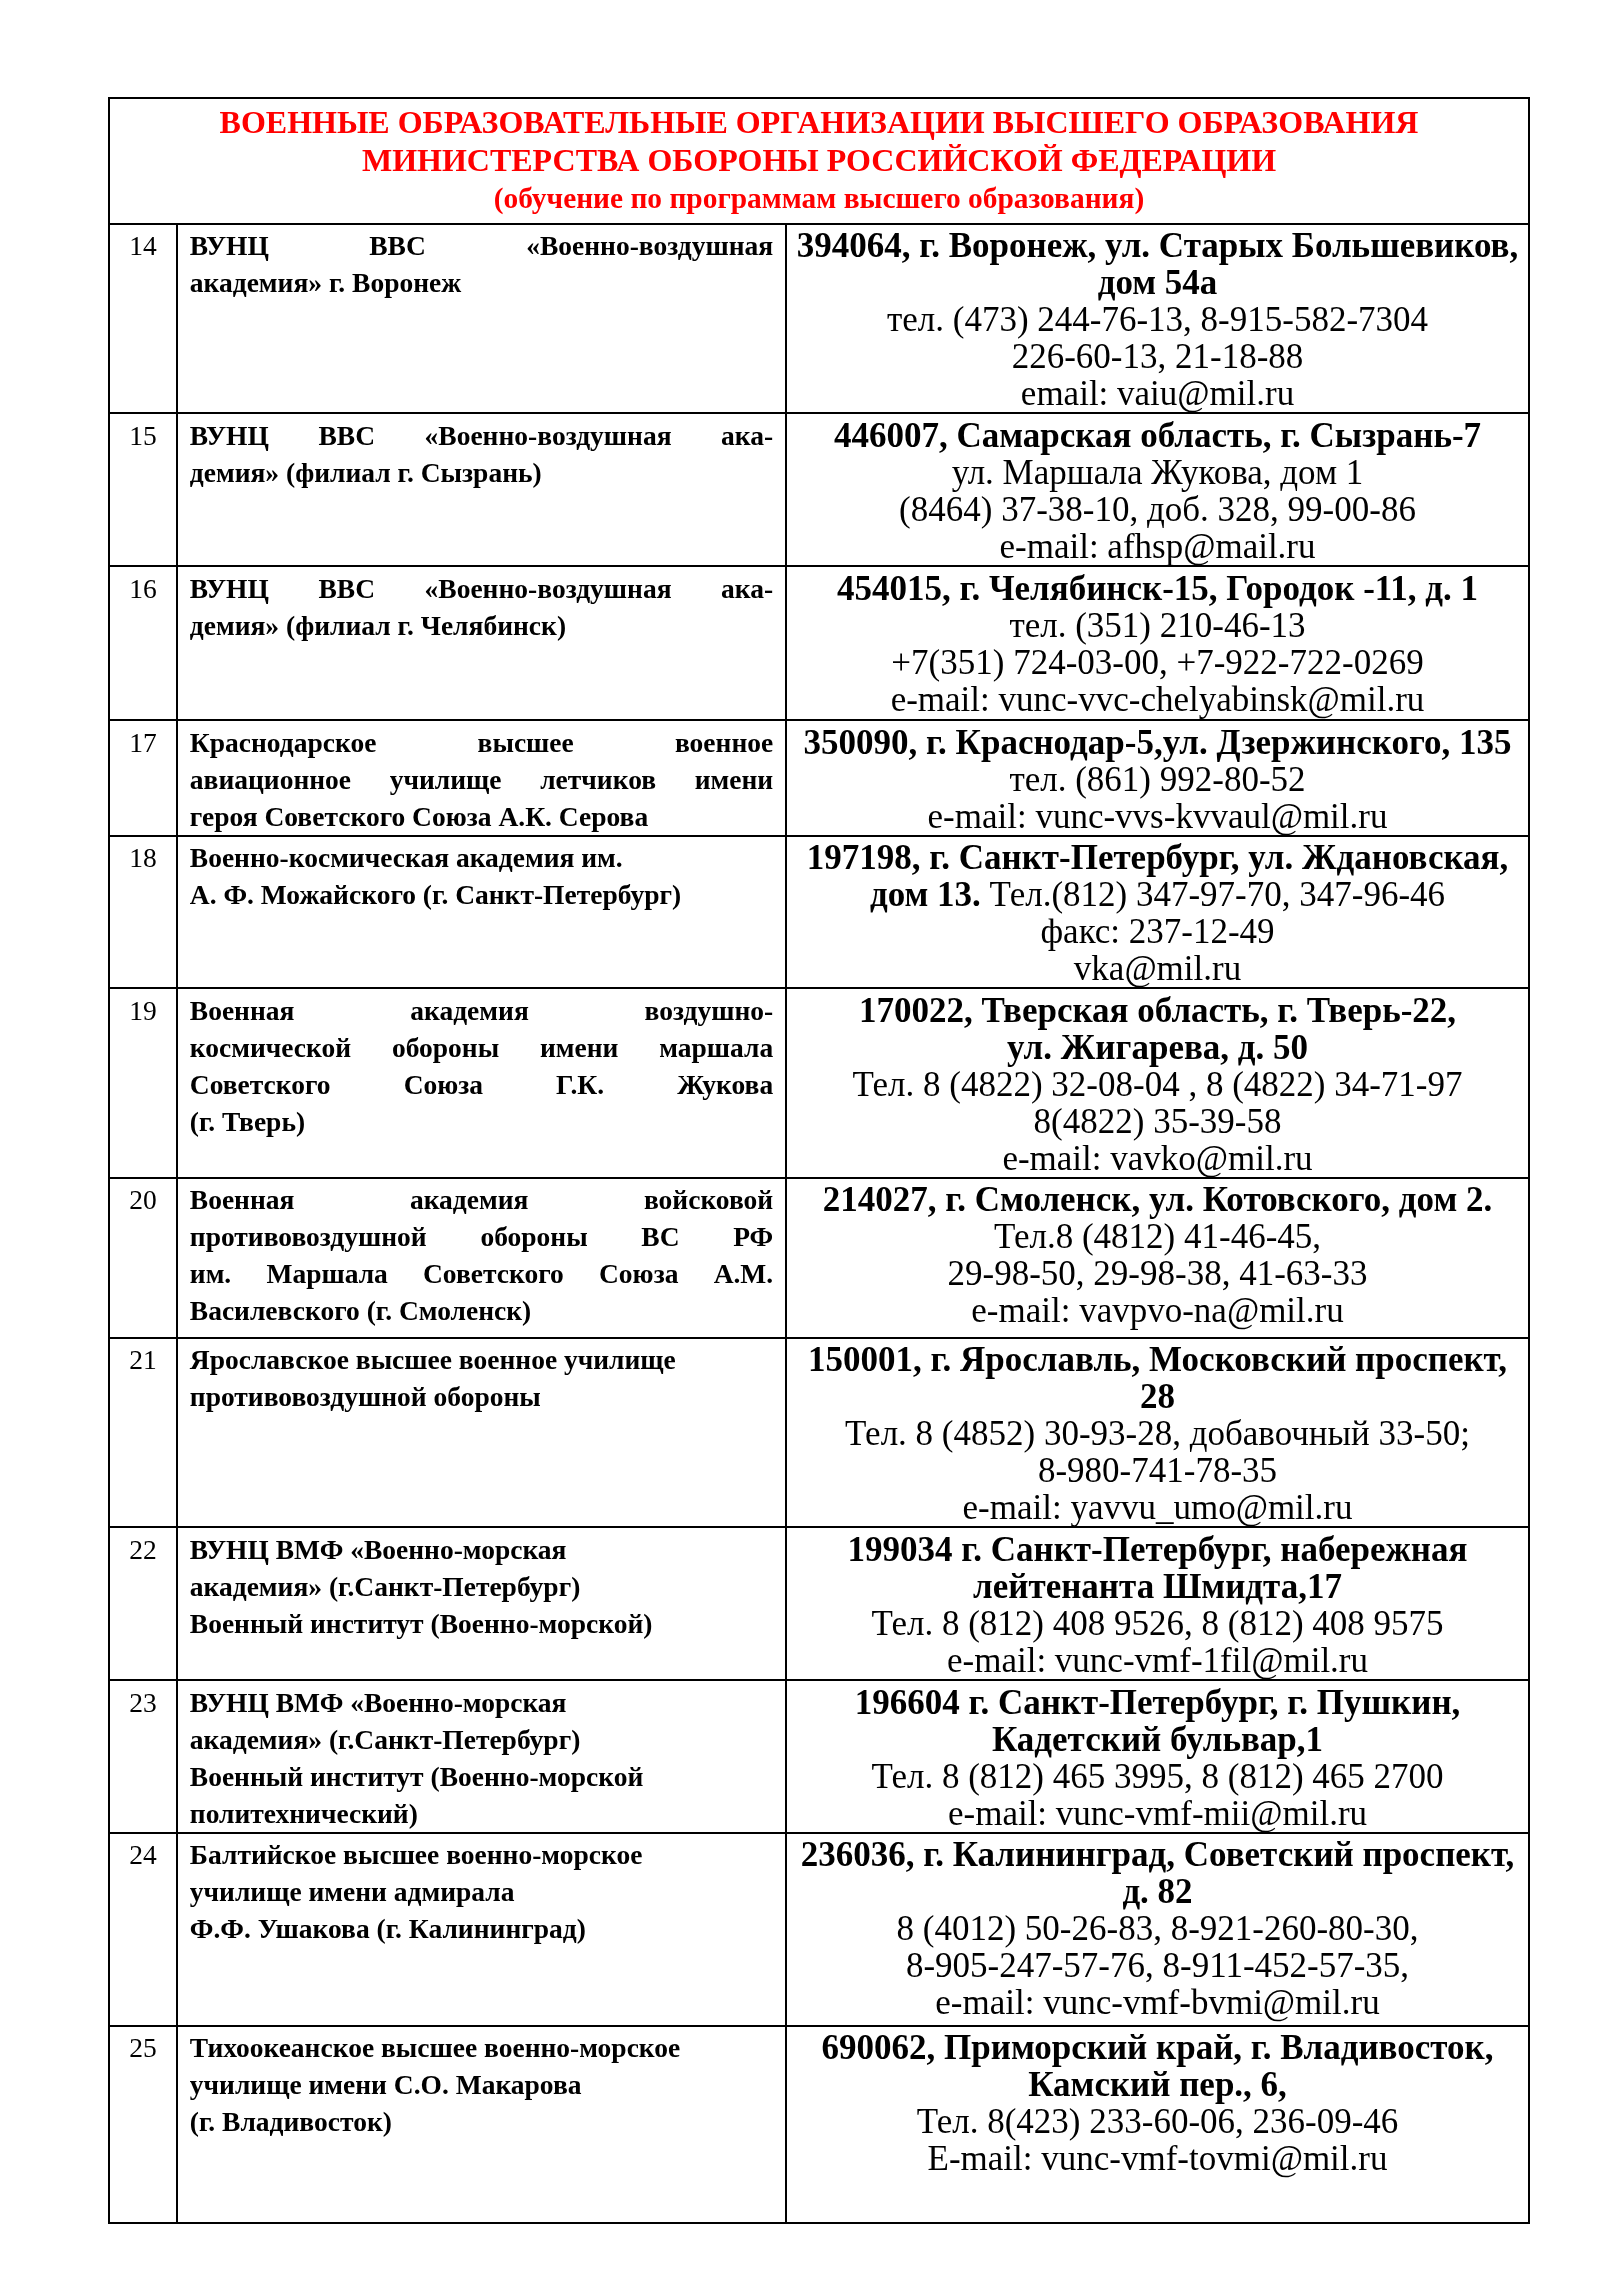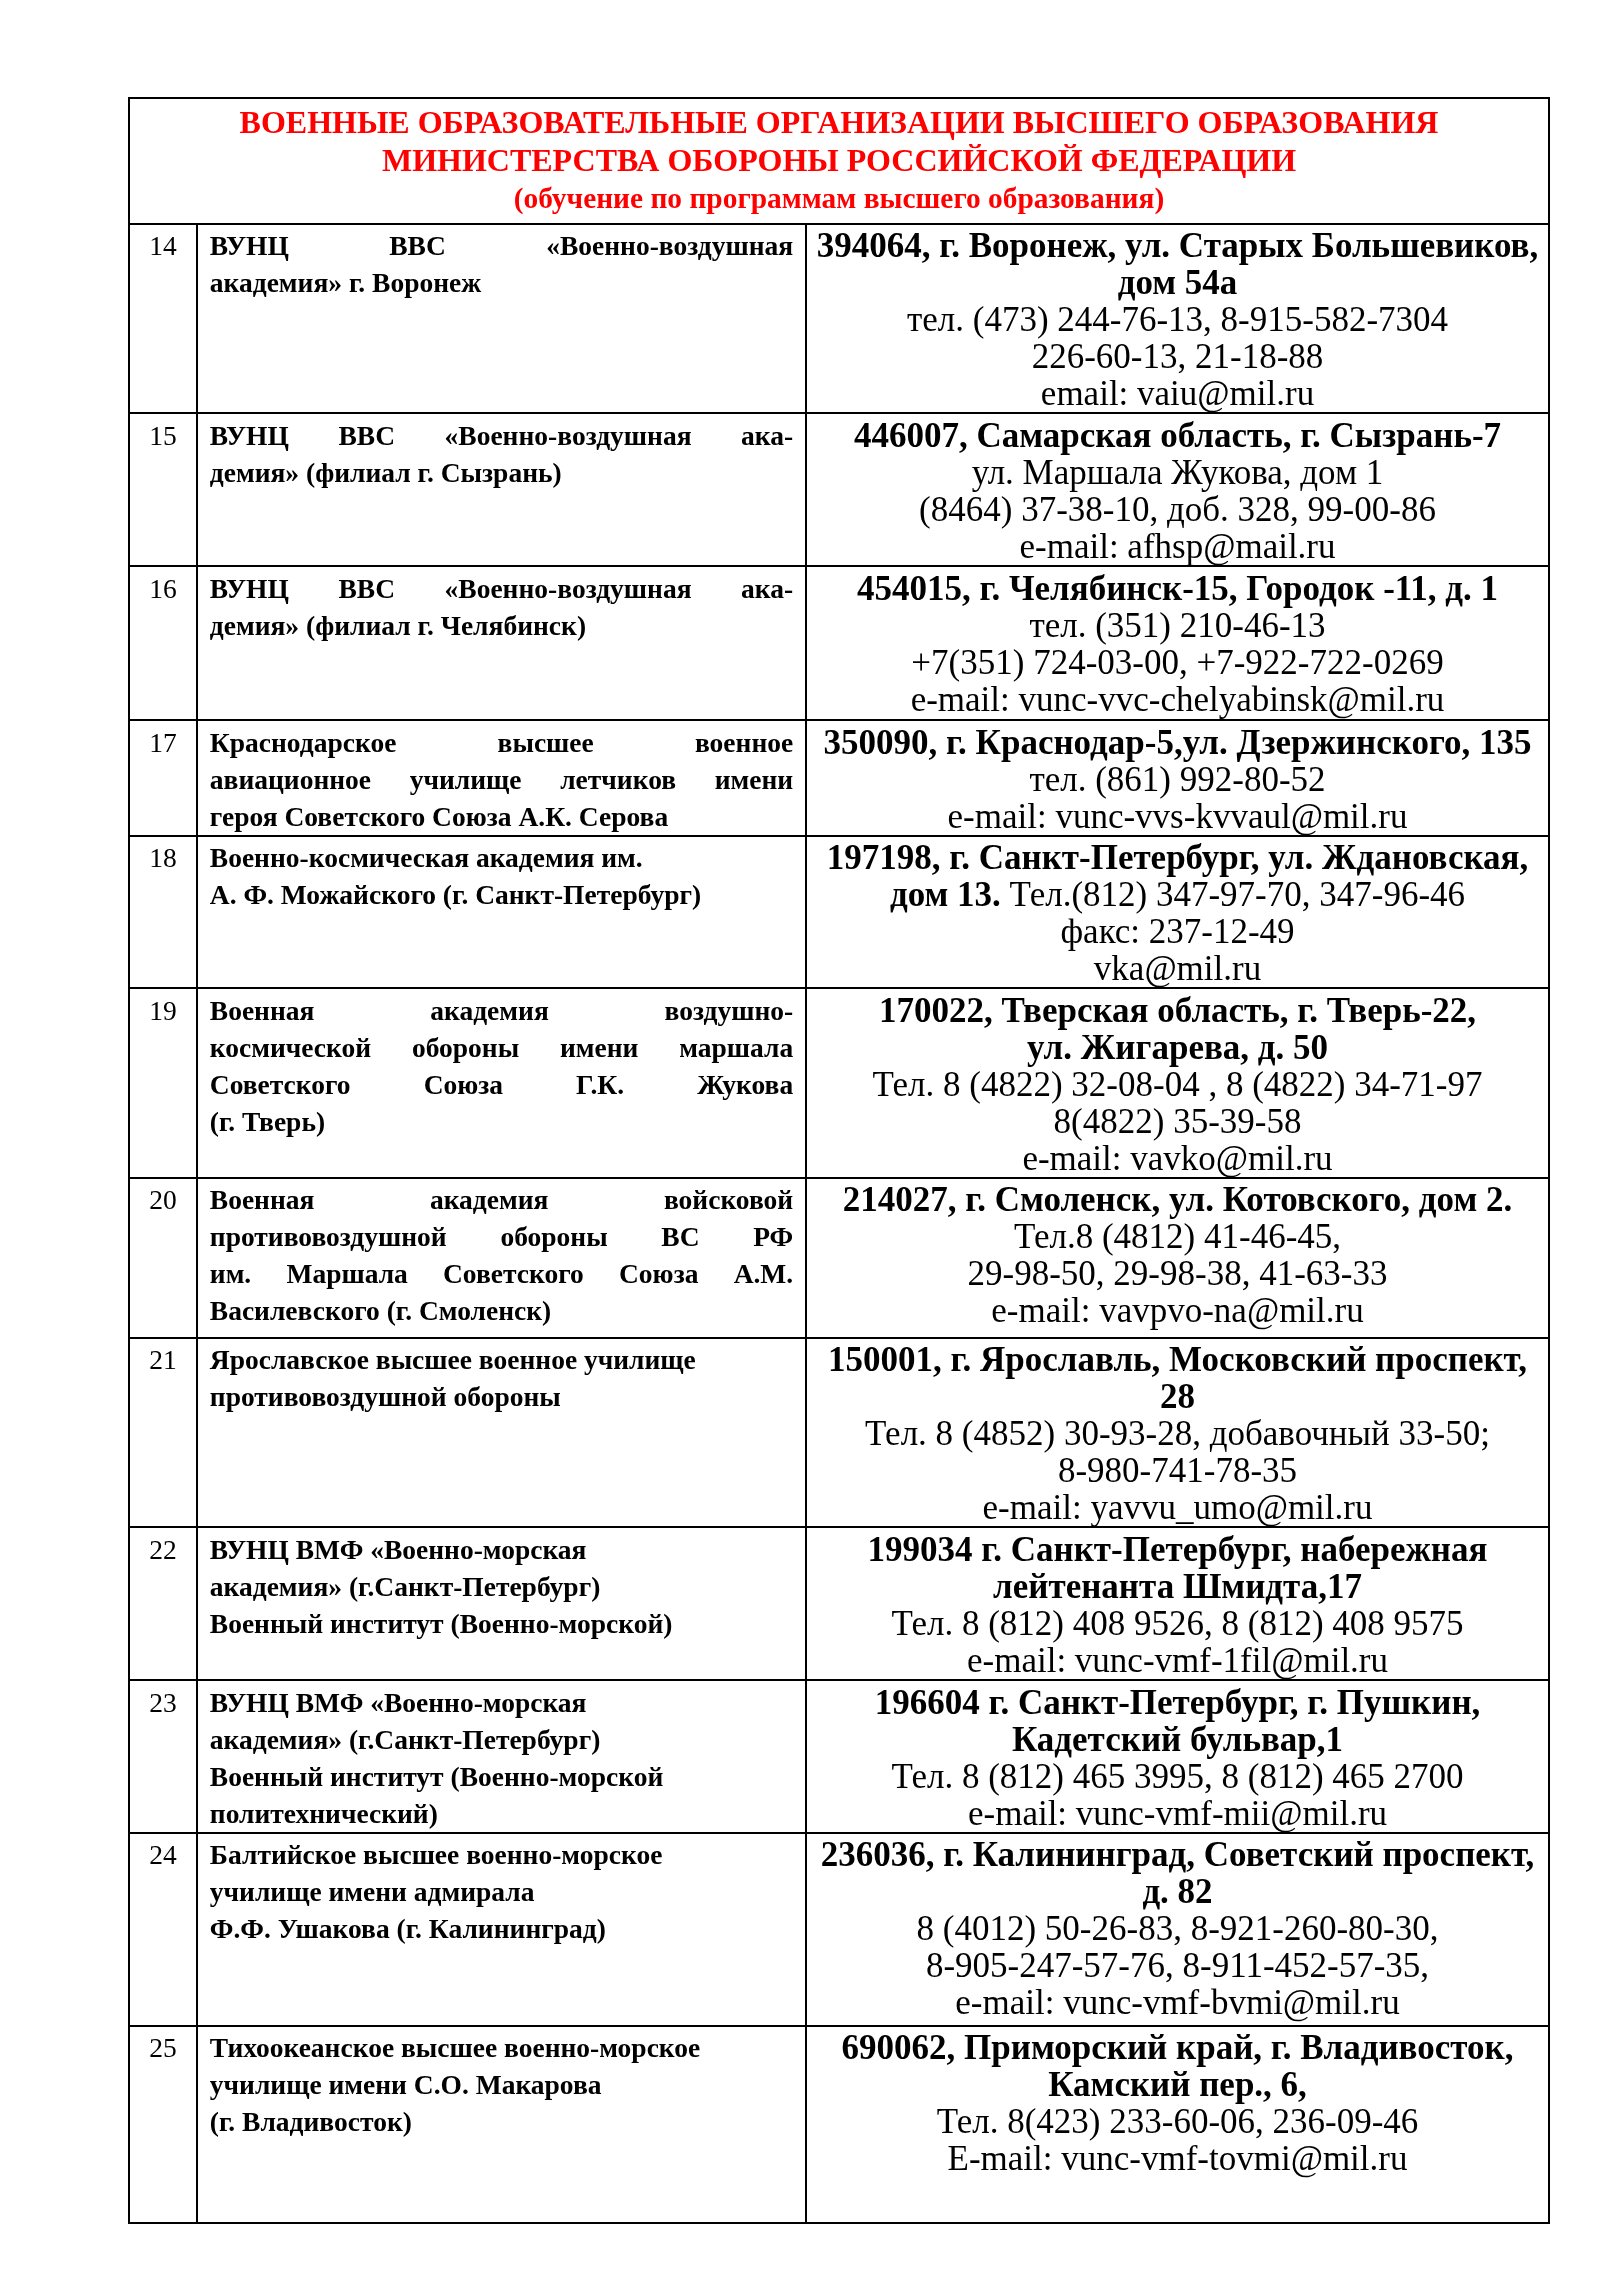--- a/index.html
+++ b/index.html
@@ -1,17 +1,17 @@
 <!DOCTYPE html>
 <html style="font-size:10.5px"><head>
 <meta charset="utf-8">
 <style>
   html, body { margin: 0; padding: 0; background: #ffffff; }
   body { width: 1623px; height: 2295px; position: relative; font-family: "Liberation Serif", "DejaVu Serif", serif; color: #000; }
-  .page { position: absolute; left: 128px; top: 97px; width: 1419px; }
+  .page { position: absolute; left: 108px; top: 97px; width: 1419px; }
   table { border-collapse: collapse; width: 1419px; table-layout: fixed; }
   td { border: 2px solid #000; vertical-align: top; padding: 0; }
   td.thin-l { border-left-width: 1.3px; }
   .header-cell { height: 120px; text-align: center; color: #ff0000; font-weight: bold; font-size: 32px; line-height: 38px; padding-top: 3.9px; }
   .header-cell .sub { font-size: 29.4px; line-height: 38px; }
   .num { width: 64px; text-align: center; font-size: 27.5px; line-height: 37px; padding-top: 2.6px; }
   .name { width: 407px; font-weight: bold; font-size: 27.5px; line-height: 37px; padding: 2.6px 11.8px 0 11.8px; text-align: justify; text-align-last: left; }
   .contact { text-align: center; font-size: 35px; line-height: 37px; padding: 2.6px 3.9px 0 3.9px; }
   .contact .b { font-weight: bold; }
   .line { display: block; }

